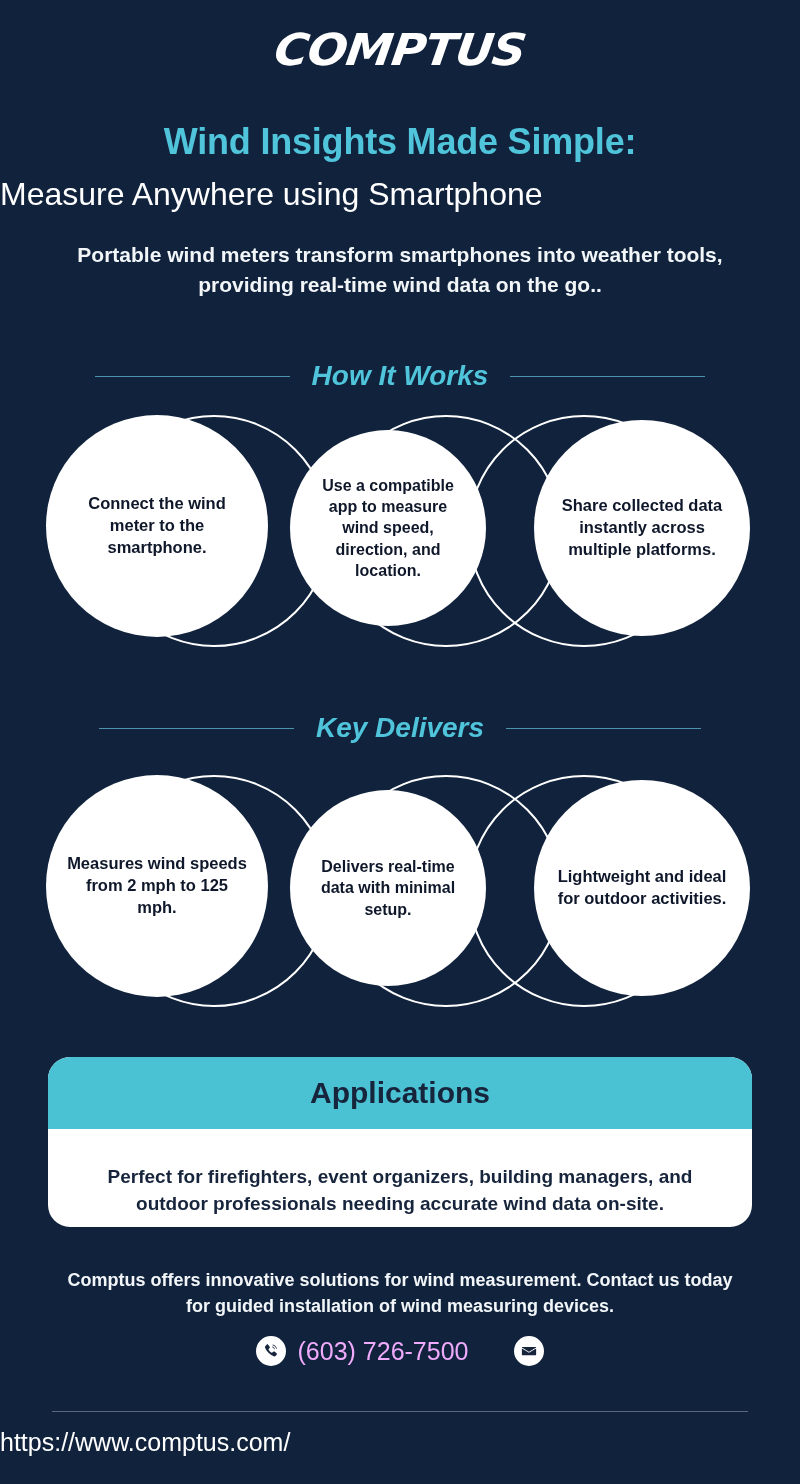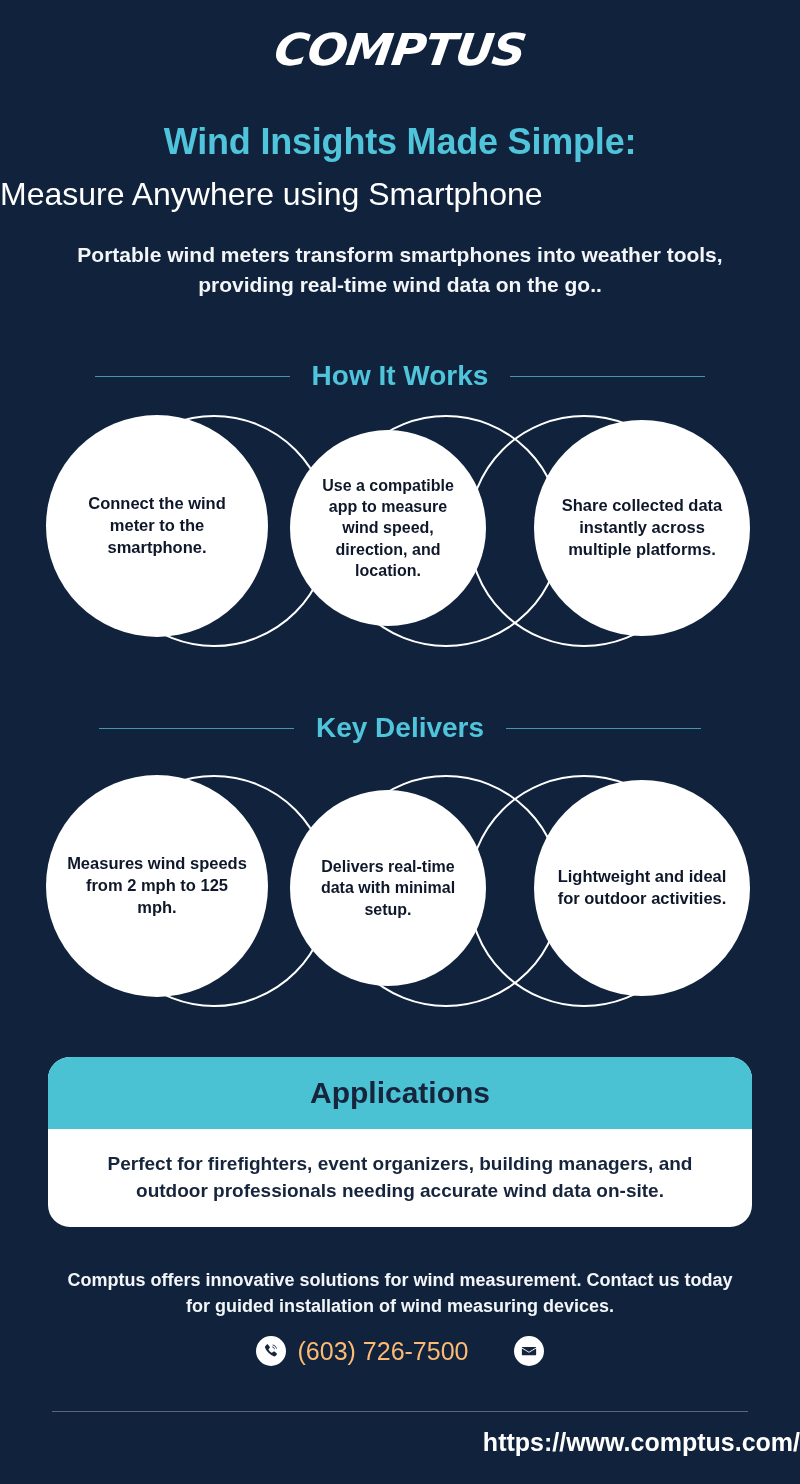--- a/index.html
+++ b/index.html
@@ -62,20 +62,21 @@
     display:flex; align-items:center; justify-content:center;
     gap:22px;
   }
   .sec-head .rule{
     flex:1 1 auto; height:1px; background:#4a93ab;
     max-width:195px;
   }
   .sec-head .sec-title{
     font-size:28px; font-weight:700; color:#4fc4da;
     white-space:nowrap;
+    font-style:italic;
   }
   #sec-how { top:360px; }
   #sec-key { top:712px; }
 
   
   .circle-group{
     position:absolute; left:0; width:800px; height:240px;
   }
   #group-how { top:413px; }
   #group-key { top:773px;padding-left:20px; }
@@ -117,52 +118,52 @@
   .apps-head{
     height:72px; background:#4bc2d4;
     display:flex; align-items:center; justify-content:center;
     color:#16243c; font-size:30px; font-weight:700;
   }
   .apps-body{
     height:98px;
     display:flex; align-items:center; justify-content:center;
     text-align:center;
     padding:0 28px;
-    color:#16243c; font-size:19px; font-weight:700; line-height:1.4;
+    color:#16243c; font-size:19px; font-weight:700; line-height:1.4;margin-top:13px;
   }
 
   
   .footer-note{
     position:absolute; top:1267px; left:55px; width:690px;
     text-align:center;
     font-size:18px; font-weight:700; color:#f2f6f9;
     line-height:1.45;
   }
   .contact-row{
     position:absolute; top:1336px; left:0; width:800px;
     display:flex; align-items:center; justify-content:center;
     gap:46px;
   }
   .contact-item{
     display:flex; align-items:center; gap:12px;
-    color:#fdba74; font-size:25px; font-weight:400;
+    color:#f0abfc; font-size:25px; font-weight:400;
   }
   .ic-circle{
     width:30px; height:30px; border-radius:50%;
     background:#ffffff;
     display:flex; align-items:center; justify-content:center;
     flex:0 0 auto;
   }
   .divider{
     position:absolute; top:1411px; left:52px;
     width:696px; height:1px; background:#59667c;
   }
   .url{
     position:absolute; top:1428px; left:0; width:800px;
-    text-align:right; font-size:25px; font-weight:700; color:#ffffff;
+    text-align:left; font-size:25px; font-weight:400; color:#ffffff;
   }
 </style>
 </head>
 <body>
 
 <div class="page">
 
   <div class="logo-wrap">
     <span class="logo-text">COMPTUS</span>
   </div>

